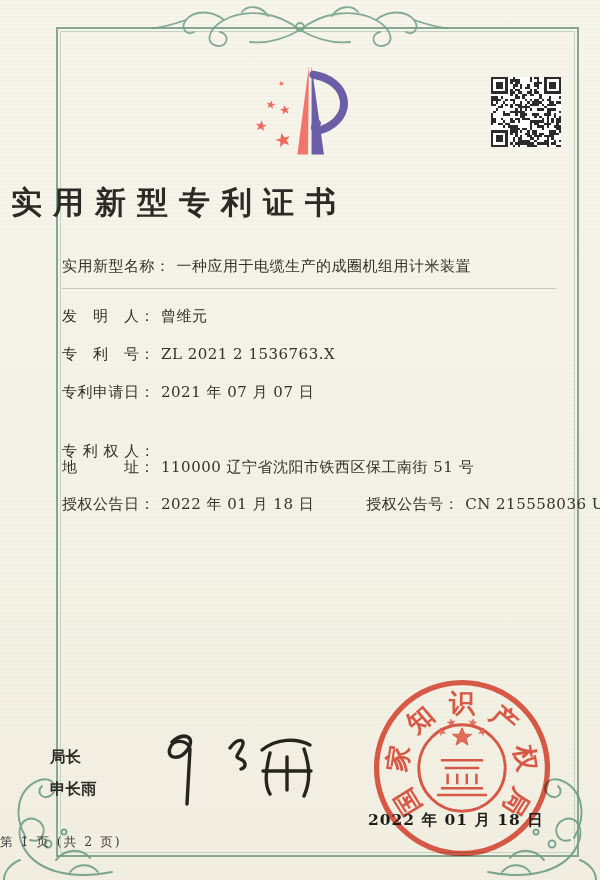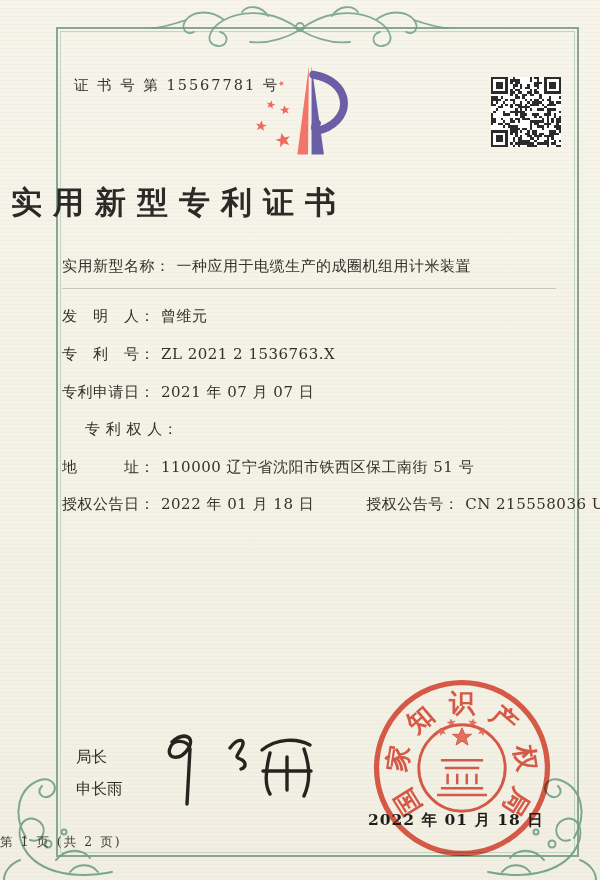--- a/index.html
+++ b/index.html
@@ -27,30 +27,30 @@
   .qr{ position:absolute; left:491px; top:77px; width:70px; height:70px; z-index:4; }
   .title{ position:absolute; left:0; right:0; top:182px; text-align:left;
       font-size:31px; font-weight:600; letter-spacing:11px; text-indent:11px;
       color:#2b2a26; z-index:4; }
   .fields{ position:absolute; left:62px; right:40px; top:0; z-index:4; }
   .row{ position:absolute; left:0; right:0; display:flex; font-size:15px;
       letter-spacing:0.5px; color:#343129; white-space:nowrap; }
   .row .lab{ flex:none; }
   .row .val{ margin-left:6px; }
   .r1{ top:257px; } .r2{ top:307px; } .r3{ top:345px; } .r4{ top:383px; }
-  .r5{ top:420px;padding-left:23px; } .r6{ top:458px; } .r7{ top:495px; }
+  .r5{ top:442px; } .r6{ top:458px; } .r7{ top:495px; }
   .pair2{ margin-left:52px; display:flex; }
   .name-underline{ position:absolute; left:62px; right:44px; top:288px; height:1px;
       background:rgba(90,90,80,0.28); z-index:4; }
   .paras{ position:absolute; left:72px; right:64px; top:529px; z-index:4;
       font-size:13.6px; line-height:1.64; font-style:italic; color:#3b3831; }
   .paras p{ text-indent:2em; }
-  .signer{ position:absolute; left:76px; top:742px; z-index:4;
+  .signer{ position:absolute; left:50px; top:742px; z-index:4;
       font-family:"DejaVu Sans","Liberation Sans",sans-serif;
-      font-size:15.5px; font-weight:400; line-height:2.05; color:#2d2b27; }
+      font-size:15.5px; font-weight:700; line-height:2.05; color:#2d2b27; }
   .signature{ position:absolute; left:142px; top:728px; width:180px; height:84px; z-index:4; }
   .seal{ position:absolute; left:366px; top:672px; width:192px; height:192px; z-index:4;
       mix-blend-mode:multiply; opacity:0.92; }
   .seal-ch{ font-size:27px; font-weight:600; fill:#e0503f; text-anchor:middle;
       font-family:"DejaVu Serif","Liberation Serif",serif; }
   .seal-date{ position:absolute; left:368px; top:810px; font-size:15.5px; font-weight:600;
       letter-spacing:1px; color:#1e1d1a; z-index:5; }
   .footer{ position:absolute; left:0; right:0; top:834px; 
       font-size:12.5px; letter-spacing:2px; color:#3a3833; z-index:4; }
   .g-st{ stroke:#6f9e87; fill:none; stroke-linecap:round; }
@@ -94,21 +94,20 @@
       <path d="M116,104 C76,112 38,104 26,76 C18,56 32,44 44,54 C52,62 46,76 34,72"></path>
       <path d="M30,70 C16,46 22,20 44,12 C58,8 64,22 54,28 C46,32 40,24 46,18"></path>
       <path d="M60,92 C70,80 86,80 94,90"></path>
       <path d="M74,104 C82,94 96,96 102,104"></path>
       <path d="M24,92 C14,96 8,104 8,112"></path>
       <circle cx="52" cy="76" r="3.5"></circle>
       <circle cx="68" cy="64" r="2.5"></circle>
     </g>
   </svg>
 
-  <div class="cert-no">证 书 号 第 15567781 号</div>
 
   <svg class="logo" viewBox="0 0 140 110">
     <defs>
       <path id="star" d="M0,-10 L2.9,-3.1 10,-3.1 4.2,1.2 6.2,8.1 0,4 -6.2,8.1 -4.2,1.2 -10,-3.1 -2.9,-3.1 Z" fill="#ef6a5c"></path>
     </defs>
     <path d="M76,14 C116,20 124,62 86,76 C78,79 76,74 80,69" fill="none" stroke="#6a5fa7" stroke-width="9" stroke-linecap="round"></path>
     <polygon points="71,4 58,104 70,104" fill="#f1756b"></polygon>
     <polygon points="74,4 74,104 88,104" fill="#6a5fa7"></polygon>
     <use href="#star" transform="translate(40,24) scale(0.32) rotate(-18)"></use>
     <use href="#star" transform="translate(28,48) scale(0.5) rotate(12)"></use>

